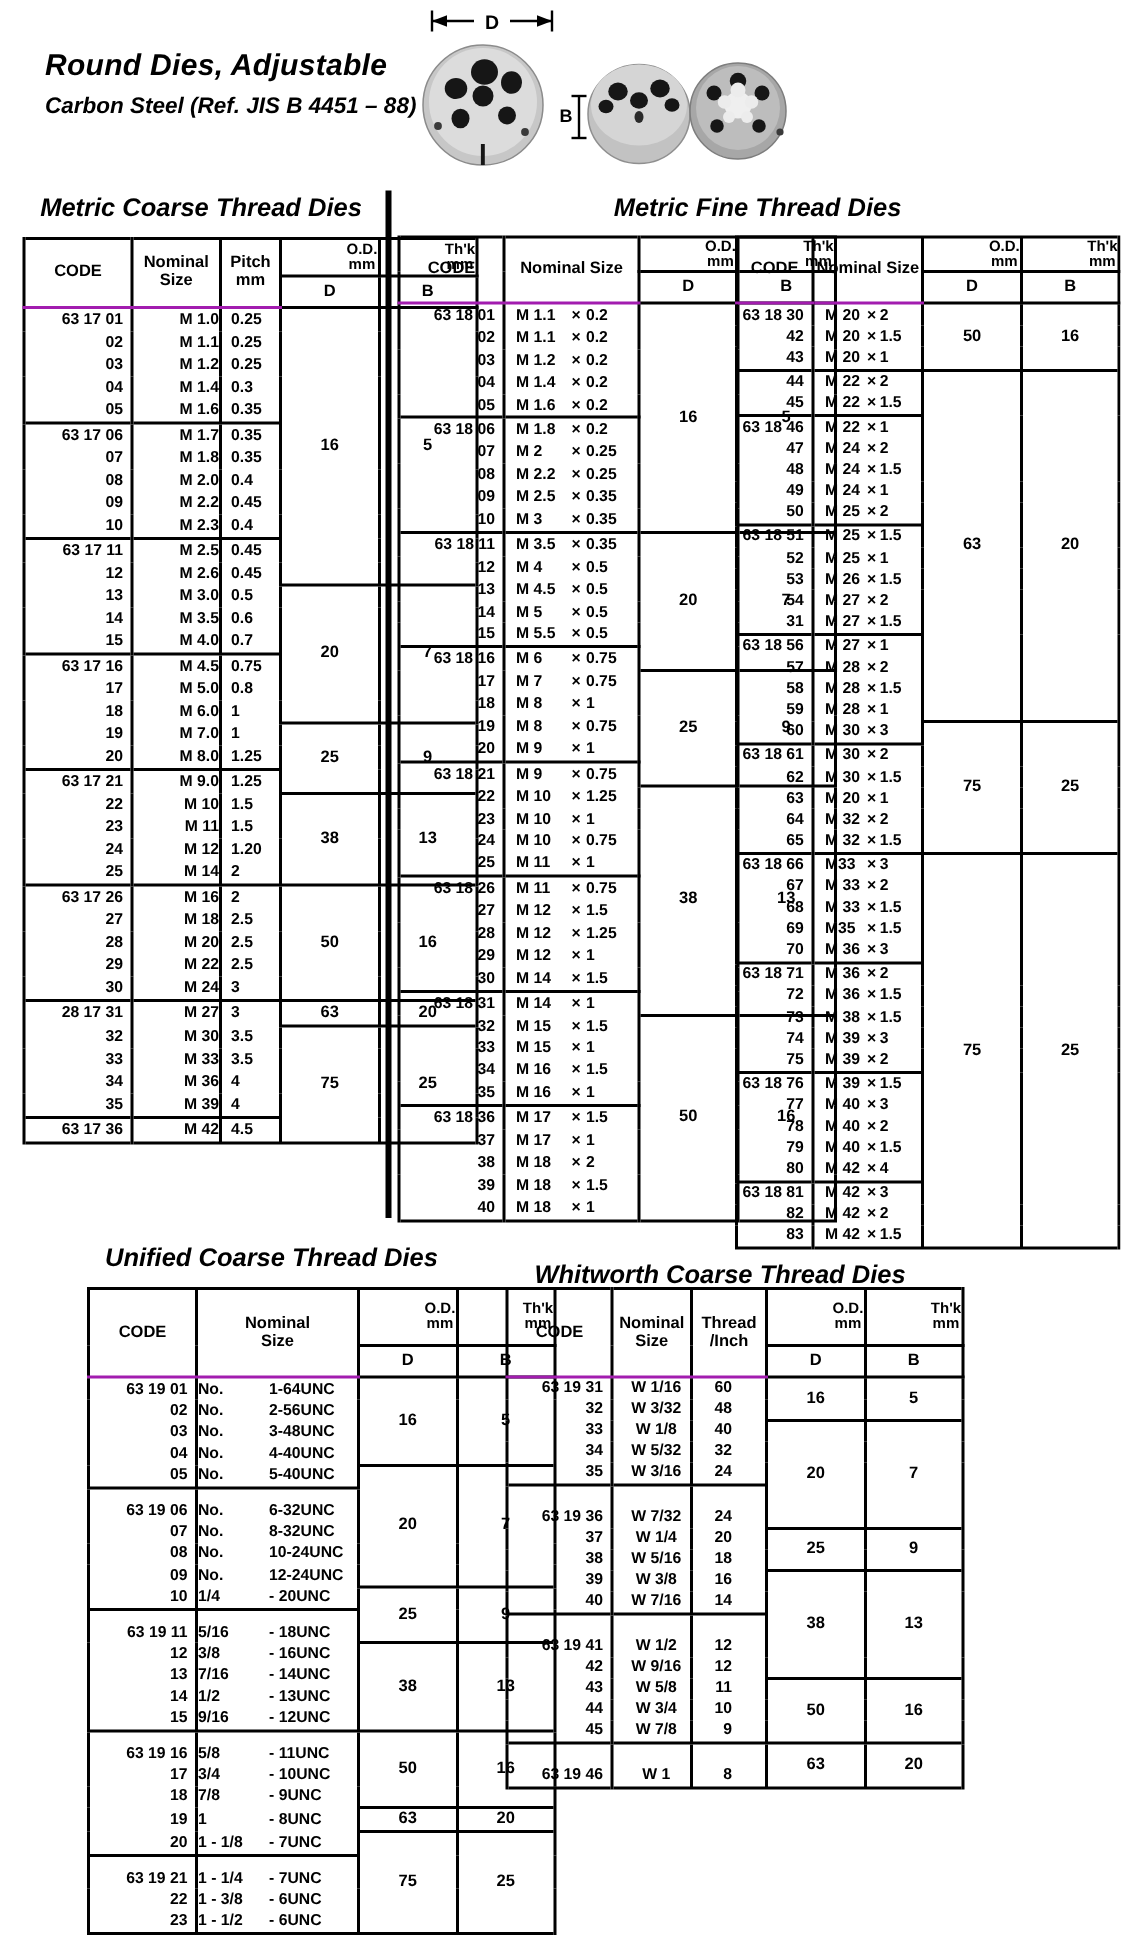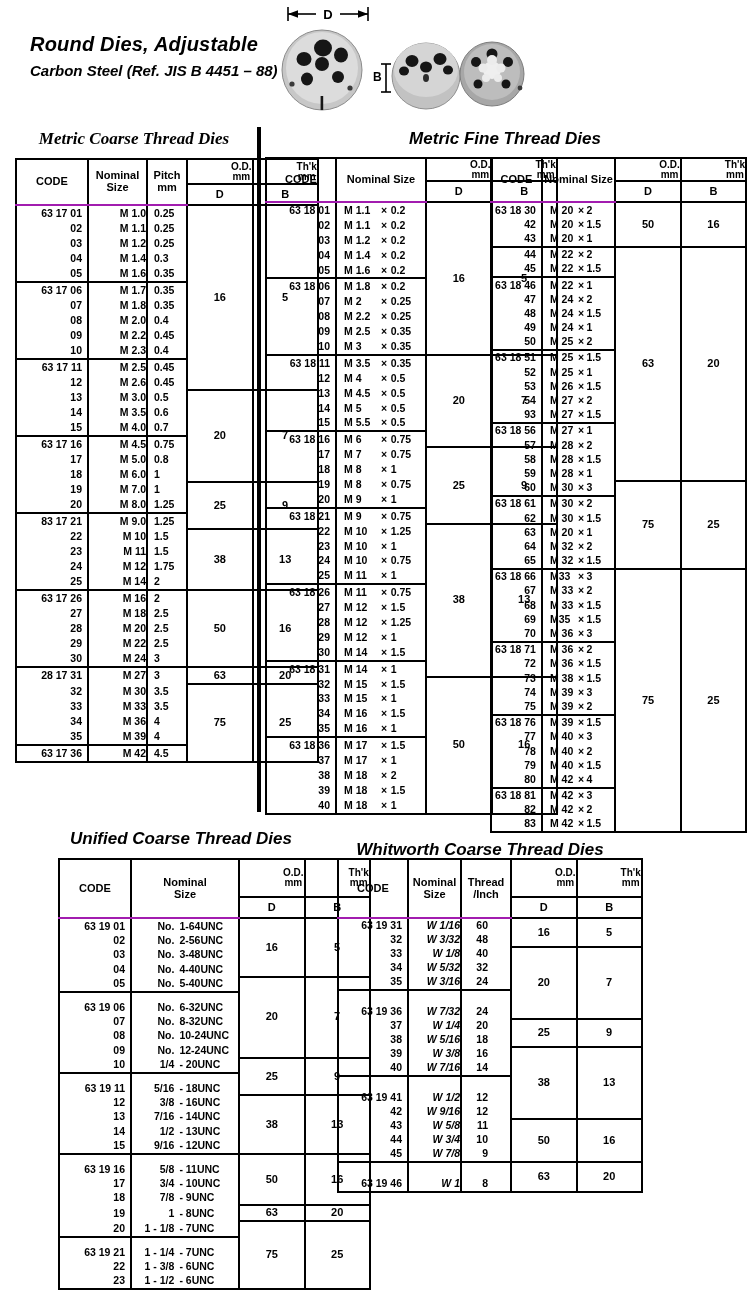--- a/index.html
+++ b/index.html
@@ -5,21 +5,21 @@
   html,body{margin:0;padding:0;background:#fff;}
   body{width:747px;height:1295px;position:relative;overflow:hidden;
        font-family:"Liberation Sans",sans-serif;color:#000;}
 
   .abs{position:absolute;}
 
   
   .main-title{left:30px;top:33px;font-size:20px;font-weight:bold;font-style:italic;letter-spacing:.2px;}
   .sub-title{left:30px;top:62px;font-size:15px;font-weight:bold;font-style:italic;}
   .sec-title{font-size:17px;font-weight:bold;font-style:italic;text-align:center;white-space:nowrap;}
-  #t-coarse-title{left:8px;top:129px;width:252px;font-family:Liberation Serif, serif;}
+  #t-coarse-title{left:8px;top:129px;width:252px;}
   #t-fine-title{left:266px;top:129px;width:478px;}
   #t-uni-title{left:36px;top:829px;width:290px;}
   #t-whit-title{left:330px;top:840px;width:300px;}
 
   
   .vdivider{left:257px;top:127px;width:4px;height:685px;background:#000;}
 
   
   .tbl-wrap{position:absolute;}
   #w-coarse{left:15px;top:158px;}
@@ -35,30 +35,30 @@
   .cat th.h-unit{font-size:10px;border-bottom:2px solid #000;line-height:1.0;padding-left:43px;}
   .cat th.h-main{border-bottom:2px solid #a21caf;}
   .cat th.h-sub{border-bottom:2px solid #000;font-size:11px;}
   .cat tbody td{font-size:10.5px;}
   .cat td.sep{border-top:2px solid #000;}
   .cat td.od,.cat td.thk{border-top:2px solid #000;text-align:center;font-size:11px;}
 
   .cat td.c-code{text-align:right;padding-right:5px;}
   .cat td.c-size{text-align:right;padding-left:7px;}
   .cat td.c-pitch{text-align:left;padding-left:6px;}
-  .cat td.c-sizew{text-align:right;padding-left:6px;font-style:italic;}
+  .cat td.c-sizew{text-align:center;padding-left:6px;}
   .cat td.c-tpi{text-align:right;padding-right:22px;}
 
   .sx{display:flex;align-items:center;width:100%;}
   .sx-m{width:46%;text-align:left;padding-left:7px;box-sizing:border-box;}
   .sx-x{width:15%;text-align:center;}
   .sx-p{flex:1;text-align:left;}
 
   .su{display:flex;align-items:center;width:100%;}
-  .su-l{width:40%;text-align:right;box-sizing:border-box;}
+  .su-l{width:40%;box-sizing:border-box;}
   .su-r{flex:1;text-align:left;padding-left:5px;}
 
   
   .t-coarse tbody td{height:15px;}
   .t-finel  tbody td{height:14.9px;}
   .t-finer  tbody td{height:14.2px;}
   .t-uni    tbody td{height:14.4px;}
   .t-whit   tbody td{height:14px;}
   .t-coarse thead tr:first-child th{height:23px;}
   .t-coarse thead tr:last-child th{height:19px;}
@@ -270,40 +270,40 @@
           <td class="c-pitch">1</td>
           <td class="od" rowspan="3">25</td>
           <td class="thk" rowspan="3">9</td>
         </tr>
         <tr>
           <td class="c-code">20</td>
           <td class="c-size">M 8.0</td>
           <td class="c-pitch">1.25</td>
         </tr>
         <tr>
-          <td class="c-code sep">83 17 21</td>
+          <td class="c-code sep">63 17 21</td>
           <td class="c-size sep">M 9.0</td>
           <td class="c-pitch sep">1.25</td>
         </tr>
         <tr>
           <td class="c-code">22</td>
           <td class="c-size">M 10</td>
           <td class="c-pitch">1.5</td>
           <td class="od" rowspan="4">38</td>
           <td class="thk" rowspan="4">13</td>
         </tr>
         <tr>
           <td class="c-code">23</td>
           <td class="c-size">M 11</td>
           <td class="c-pitch">1.5</td>
         </tr>
         <tr>
           <td class="c-code">24</td>
           <td class="c-size">M 12</td>
-          <td class="c-pitch">1.75</td>
+          <td class="c-pitch">1.20</td>
         </tr>
         <tr>
           <td class="c-code">25</td>
           <td class="c-size">M 14</td>
           <td class="c-pitch">2</td>
         </tr>
         <tr>
           <td class="c-code sep">63 17 26</td>
           <td class="c-size sep">M 16</td>
           <td class="c-pitch sep">2</td>
@@ -960,21 +960,21 @@
           <td class="c-code">54</td>
           <td class="c-sizex">
             <div class="sx">
               <span class="sx-m">M 27</span>
               <span class="sx-x">×</span>
               <span class="sx-p">2</span>
             </div>
           </td>
         </tr>
         <tr>
-          <td class="c-code">93</td>
+          <td class="c-code">31</td>
           <td class="c-sizex">
             <div class="sx">
               <span class="sx-m">M 27</span>
               <span class="sx-x">×</span>
               <span class="sx-p">1.5</span>
             </div>
           </td>
         </tr>
         <tr>
           <td class="c-code sep">63 18 56</td>

